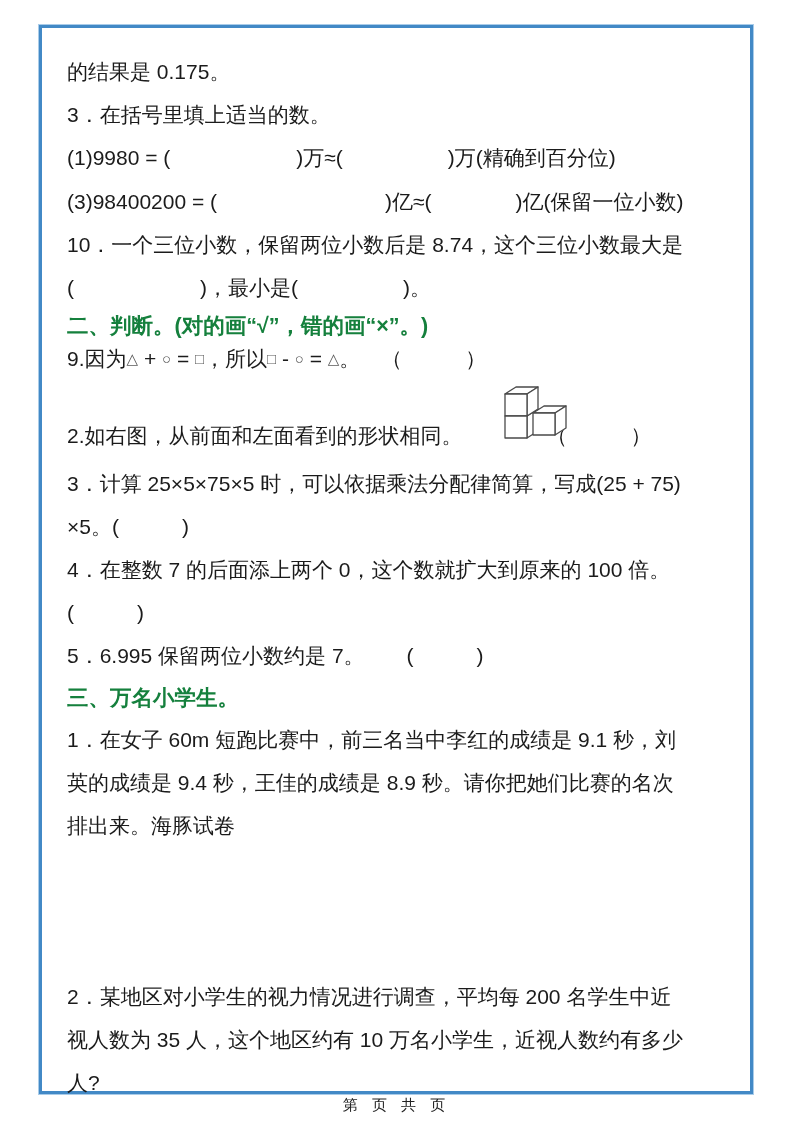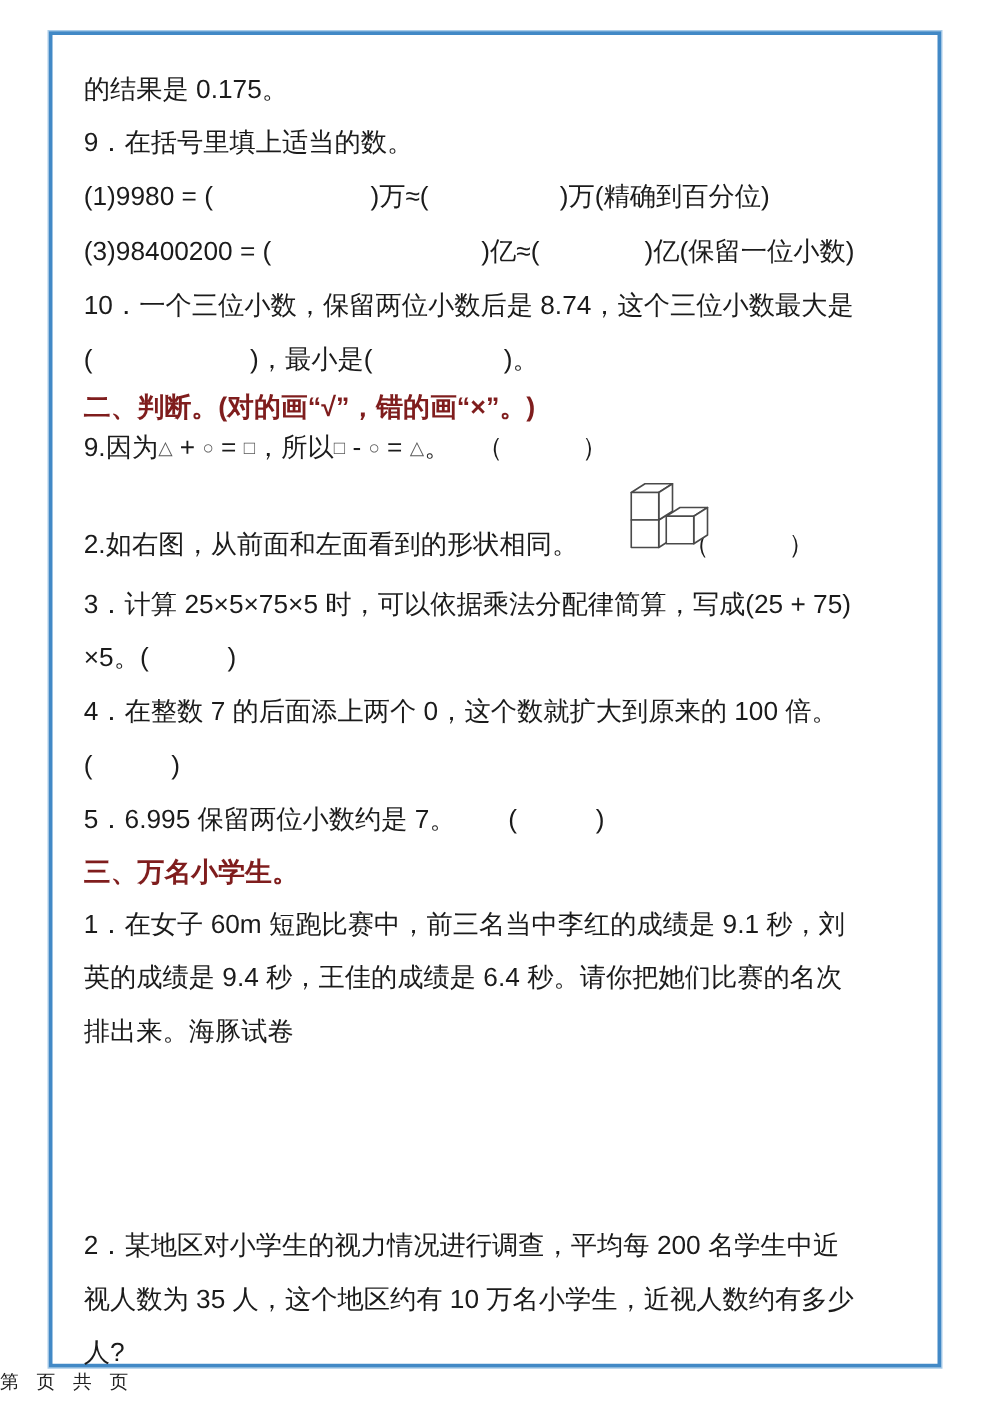--- a/index.html
+++ b/index.html
@@ -26,21 +26,21 @@
     position: absolute;
     left: 67px;
     width: 700px;
     font-size: 21px;
     line-height: 43px;
     white-space: pre-wrap;
     color: #1b1b1b;
   }
   .heading {
     font-weight: bold;
-    color: #7f1d1d;
+    color: #15803d;
     font-size: 21.5px;
   }
   .sym {
     font-size: 15px;
     color: #5a5a5a;
     position: relative;
     top: -2px;
   }
   .cube-figure {
     position: absolute;
@@ -48,33 +48,33 @@
     top: 384px;
     width: 74px;
     height: 59px;
   }
   .cube-figure polygon { fill: #ffffff; stroke: #4a4a4a; stroke-width: 1.3; stroke-linejoin: round; }
   .footer {
     position: absolute;
     left: 0;
     top: 1096px;
     width: 793px;
-    text-align: left;
+    text-align: center;
     font-size: 15px;
     letter-spacing: 5px;
     color: #222222;
   }
 </style>
 </head>
 <body>
 
 <div class="page-box"></div>
 
 <p class="line" style="top:50px">的结果是 0.175。</p>
-<p class="line" style="top:93px">9．在括号里填上适当的数。</p>
+<p class="line" style="top:93px">3．在括号里填上适当的数。</p>
 <p class="line" style="top:136px">(1)9980 = (　　　　　　)万≈(　　　　　)万(精确到百分位)</p>
 <p class="line" style="top:180px">(3)98400200 = (　　　　　　　　)亿≈(　　　　)亿(保留一位小数)</p>
 <p class="line" style="top:223px">10．一个三位小数，保留两位小数后是 8.74，这个三位小数最大是
 (　　　　　　)，最小是(　　　　　)。</p>
 
 <p class="line heading" style="top:305px">二、判断。(对的画“√”，错的画“×”。)</p>
 
 <p class="line" style="top:337px"><span>9.因为</span><span class="sym">△</span><span> + </span><span class="sym">○</span><span> = </span><span class="sym">□</span><span>，所以</span><span class="sym">□</span><span> - </span><span class="sym">○</span><span> = </span><span class="sym">△</span><span>。　（　　　）</span></p>
 
 <p class="line" style="top:414px">2.如右图，从前面和左面看到的形状相同。　　　　（　　　）</p>
@@ -95,19 +95,19 @@
 </svg>
 
 <p class="line" style="top:462px">3．计算 25×5×75×5 时，可以依据乘法分配律简算，写成(25 + 75)
 ×5。(　　　)</p>
 <p class="line" style="top:548px">4．在整数 7 的后面添上两个 0，这个数就扩大到原来的 100 倍。
 (　　　)</p>
 <p class="line" style="top:634px">5．6.995 保留两位小数约是 7。　　(　　　)</p>
 
 <p class="line heading" style="top:677px">三、万名小学生。</p>
 <p class="line" style="top:718px">1．在女子 60m 短跑比赛中，前三名当中李红的成绩是 9.1 秒，刘
-英的成绩是 9.4 秒，王佳的成绩是 6.4 秒。请你把她们比赛的名次
+英的成绩是 9.4 秒，王佳的成绩是 8.9 秒。请你把她们比赛的名次
 排出来。海豚试卷</p>
 <p class="line" style="top:975px">2．某地区对小学生的视力情况进行调查，平均每 200 名学生中近
 视人数为 35 人，这个地区约有 10 万名小学生，近视人数约有多少
 人?</p>
 
 <div class="footer">第 页 共 页</div>
 
 </body></html>

